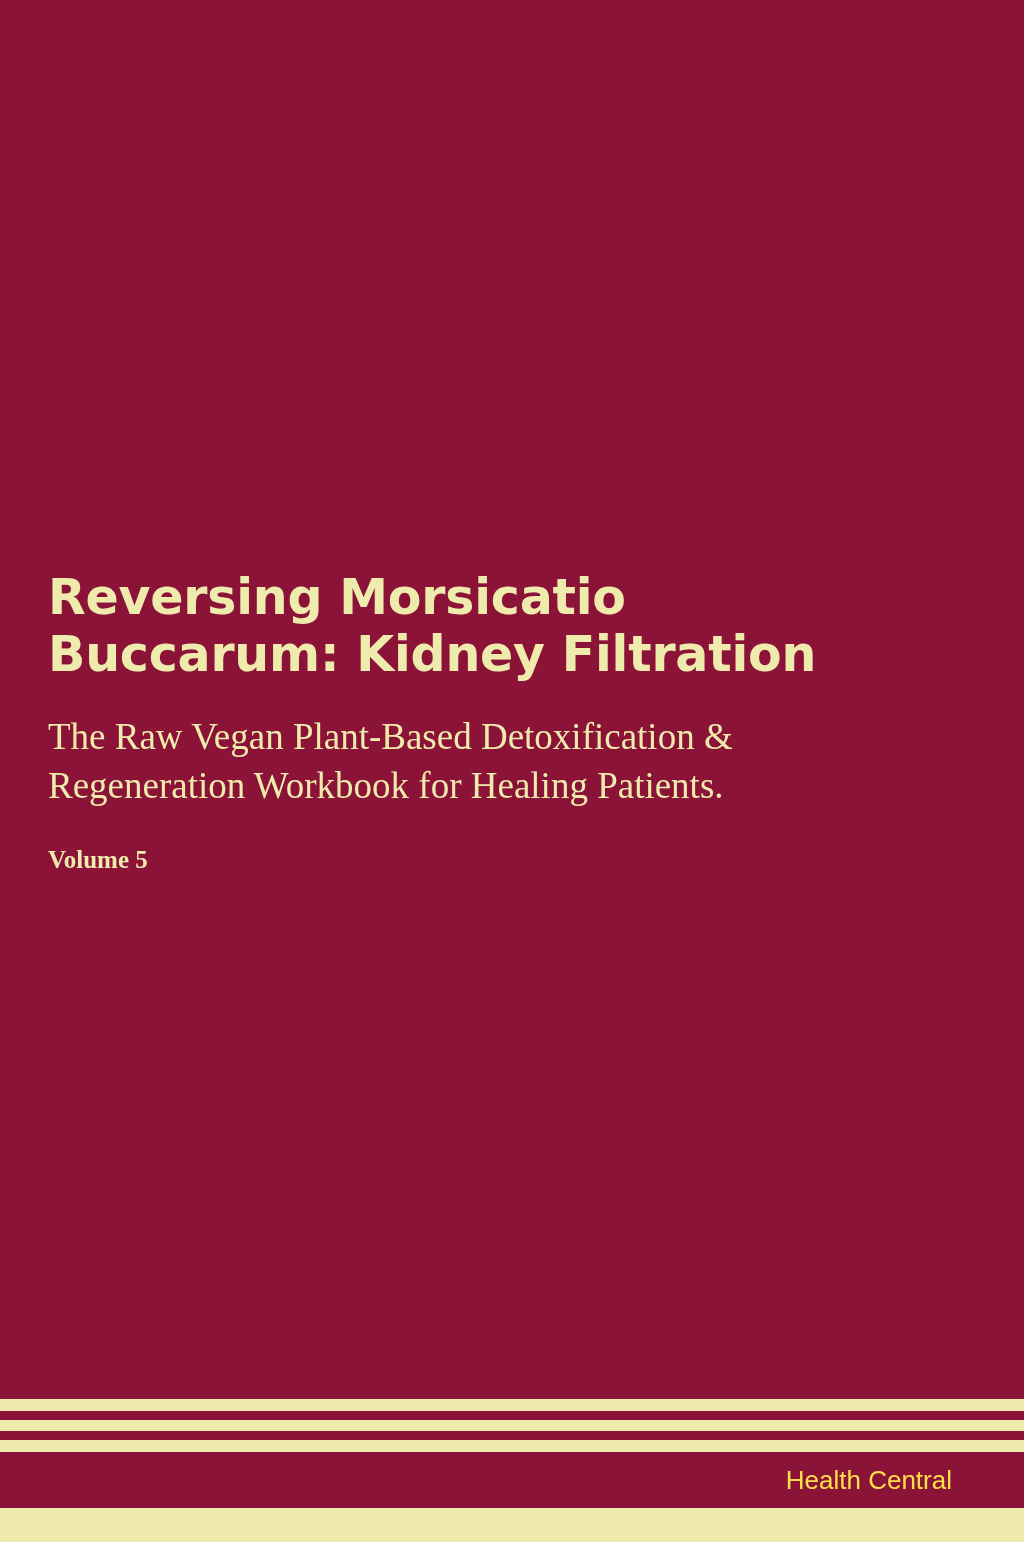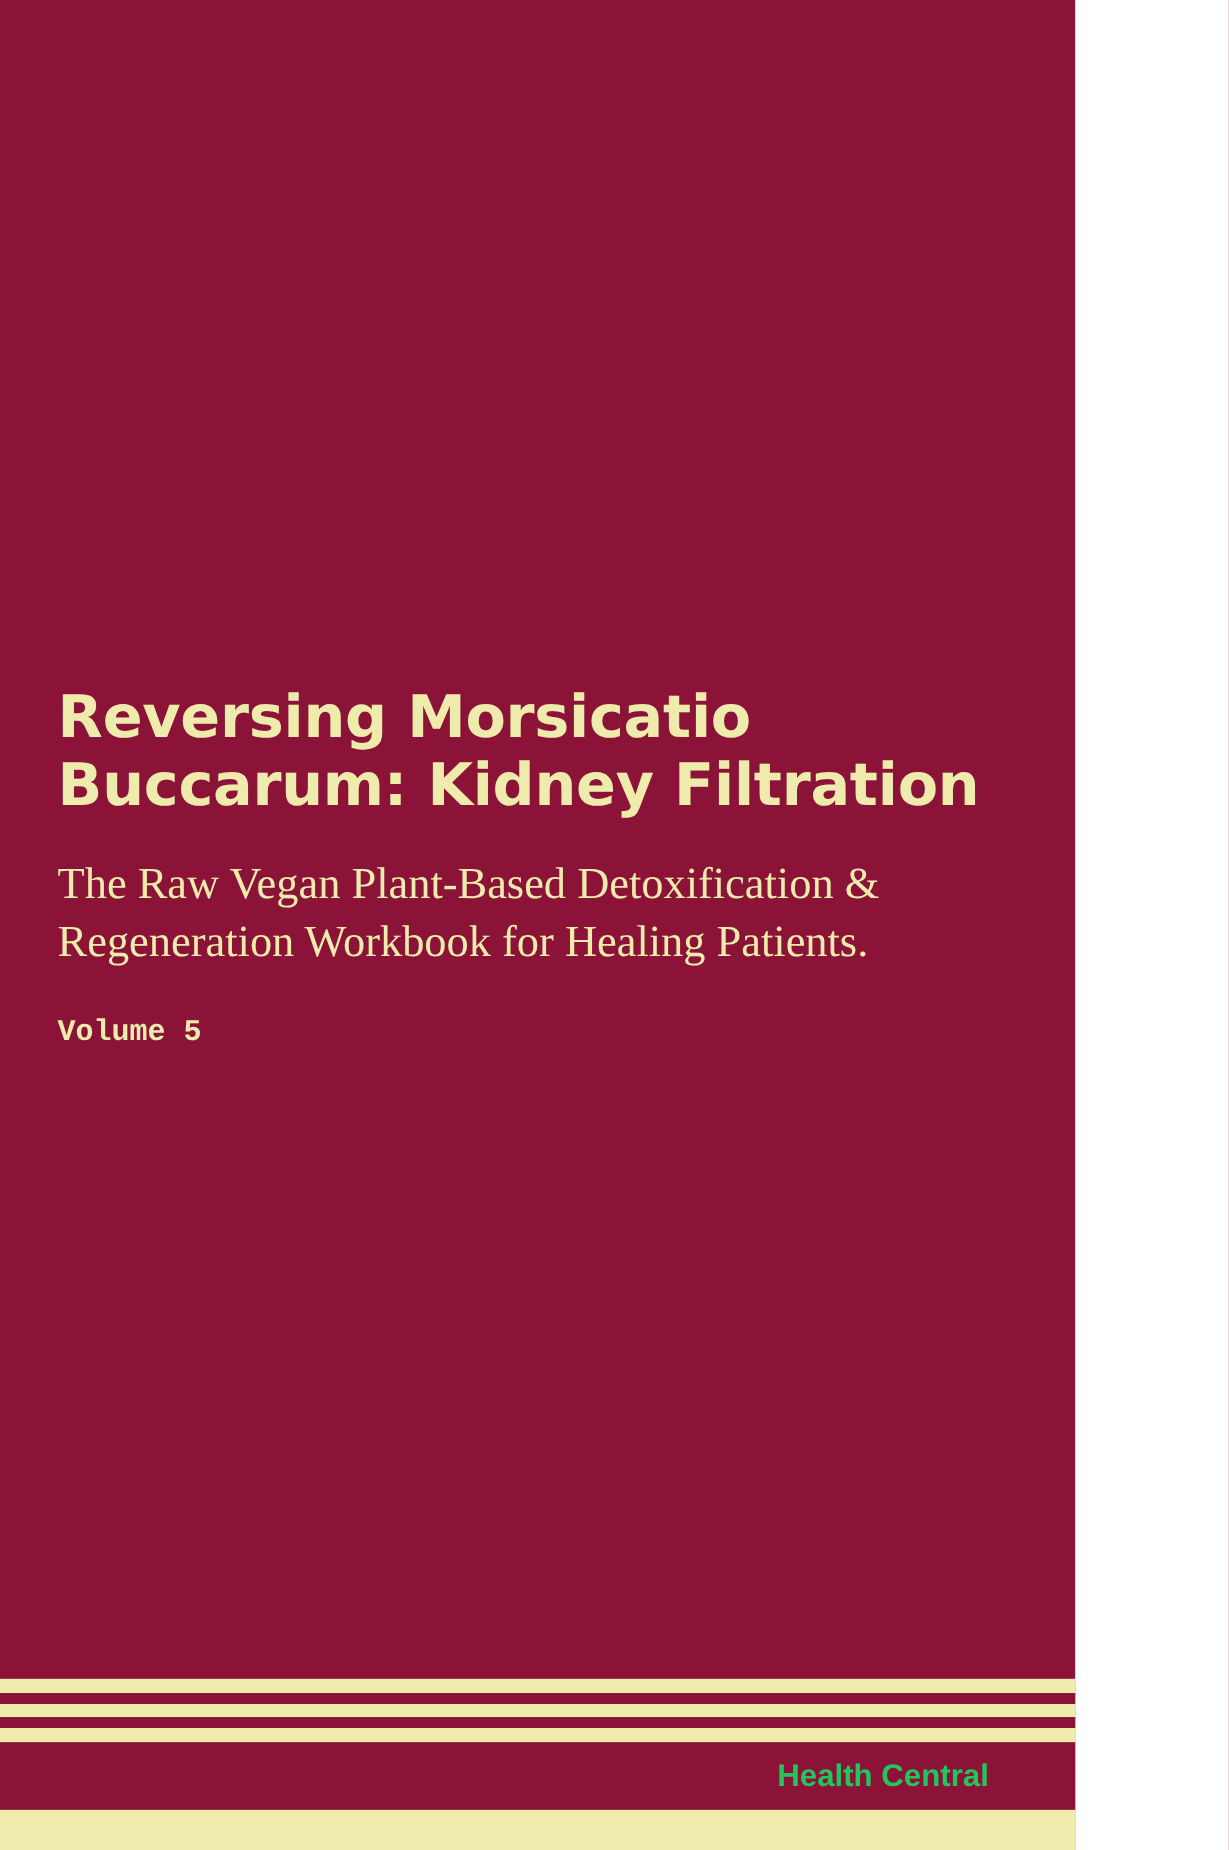--- a/index.html
+++ b/index.html
@@ -7,21 +7,21 @@
     padding: 0;
   }
   body {
     width: 1024px;
     height: 1542px;
     overflow: hidden;
     font-family: "Liberation Sans", sans-serif;
   }
   .cover {
     position: relative;
-    width: 896px;
+    width: 1024px;
     height: 1542px;
     background: #8B1338;
     box-sizing: border-box;
   }
   .text-block {
     position: absolute;
     left: 48px;
     top: 570px;
     width: 890px;
   }
@@ -37,21 +37,21 @@
   }
   .book-subtitle {
     font-family: "Liberation Serif", serif;
     font-size: 37px;
     line-height: 1.33;
     color: #EFEBAC;
     margin: 0 0 36px 0;
     max-width: 880px;
   }
   .book-volume {
-    font-family: Liberation Mono, monospace;
+    font-family: Liberation Serif, serif;
     font-weight: bold;
     font-size: 25px;
     color: #EFEBAC;
     margin: 0;
   }
 
   
   .stripes {
     position: absolute;
     left: 0;
@@ -71,23 +71,22 @@
     height: 56px;
     background: #8B1338;
   }
   .publisher-name {
     position: absolute;
     right: 72px;
     top: 50%;
     transform: translateY(-50%);
     font-family: "Liberation Sans", sans-serif;
     font-size: 26px;
-    color: #22c55e;
+    color: #fde047;
     white-space: nowrap;
-    font-weight: bold;
   }
 </style>
 </head>
 <body>
 
 <div class="cover">
 
   <div class="text-block">
     <h1 class="book-title">Reversing Morsicatio Buccarum: Kidney Filtration</h1>
     <p class="book-subtitle">The Raw Vegan Plant-Based Detoxification &amp; Regeneration Workbook for Healing Patients.</p>

